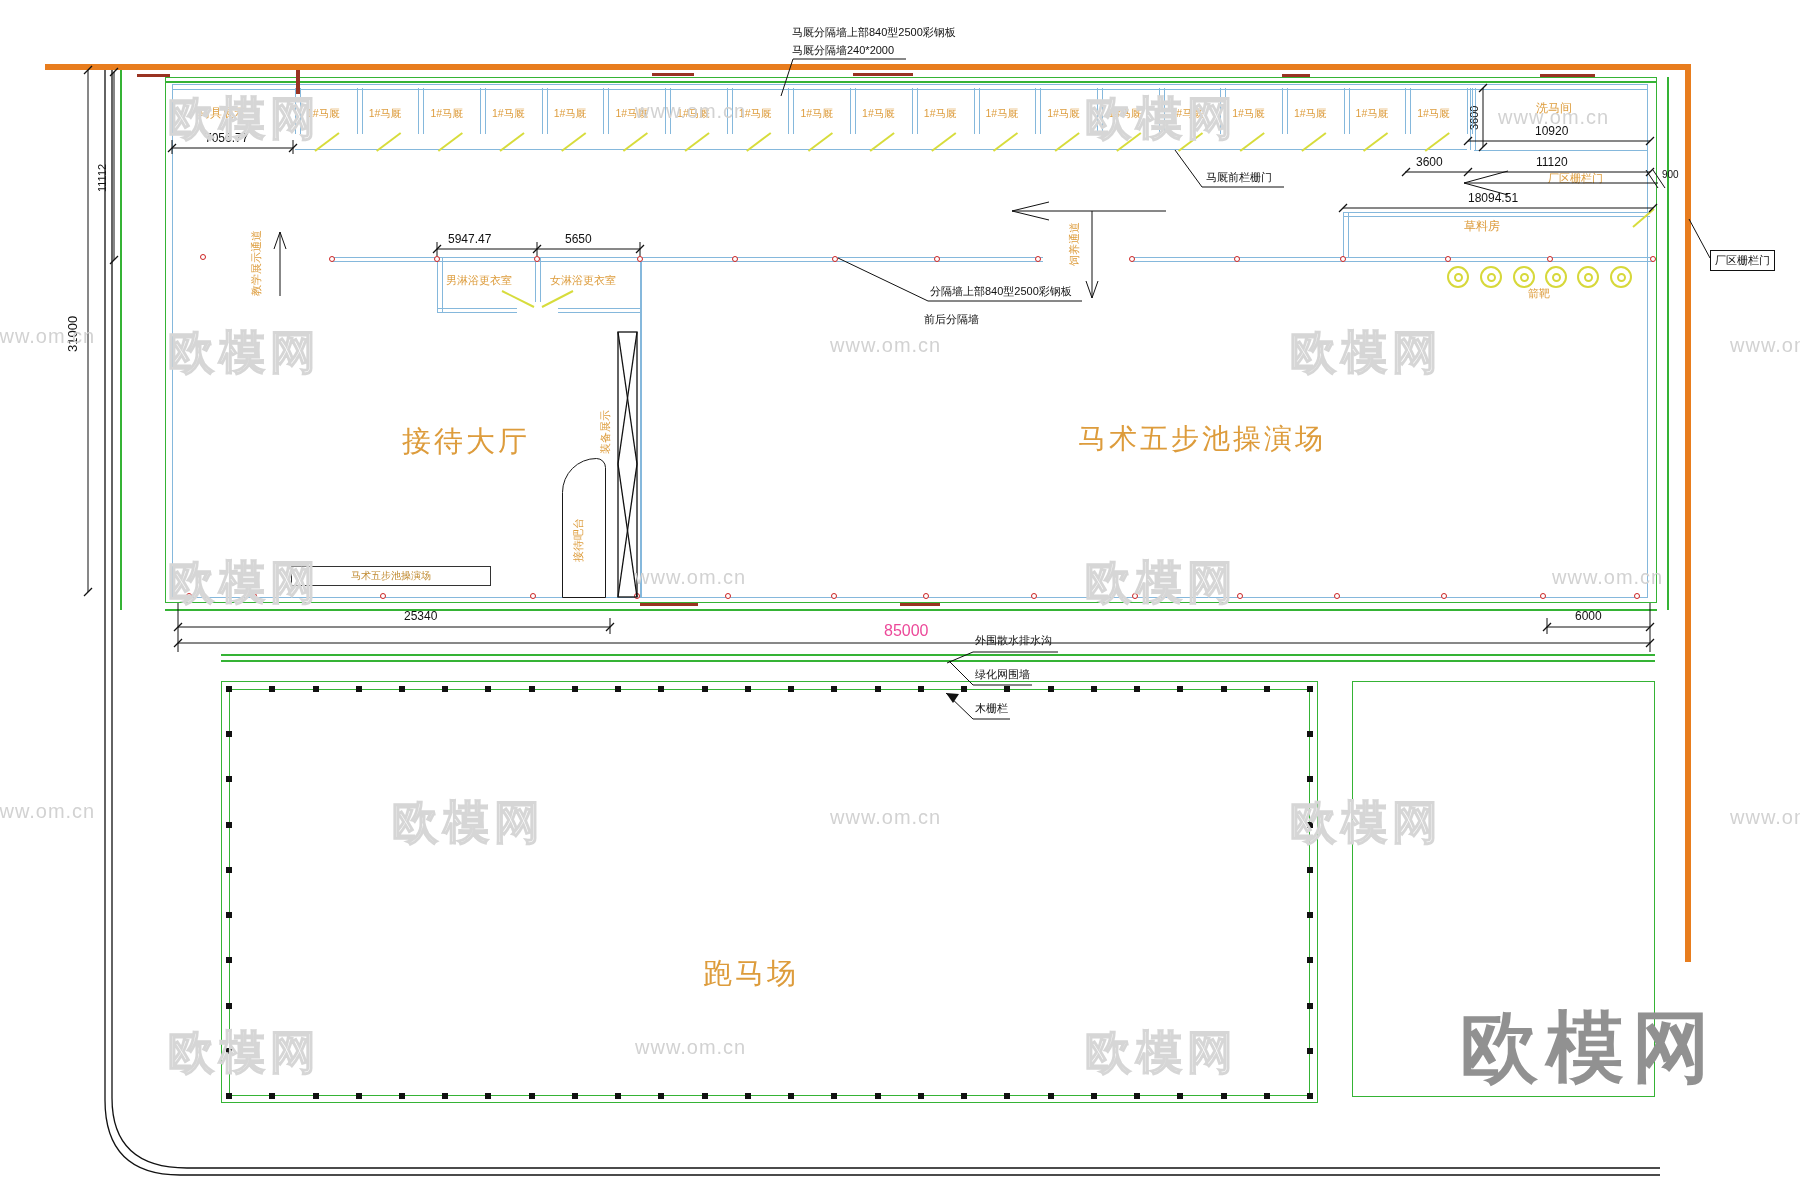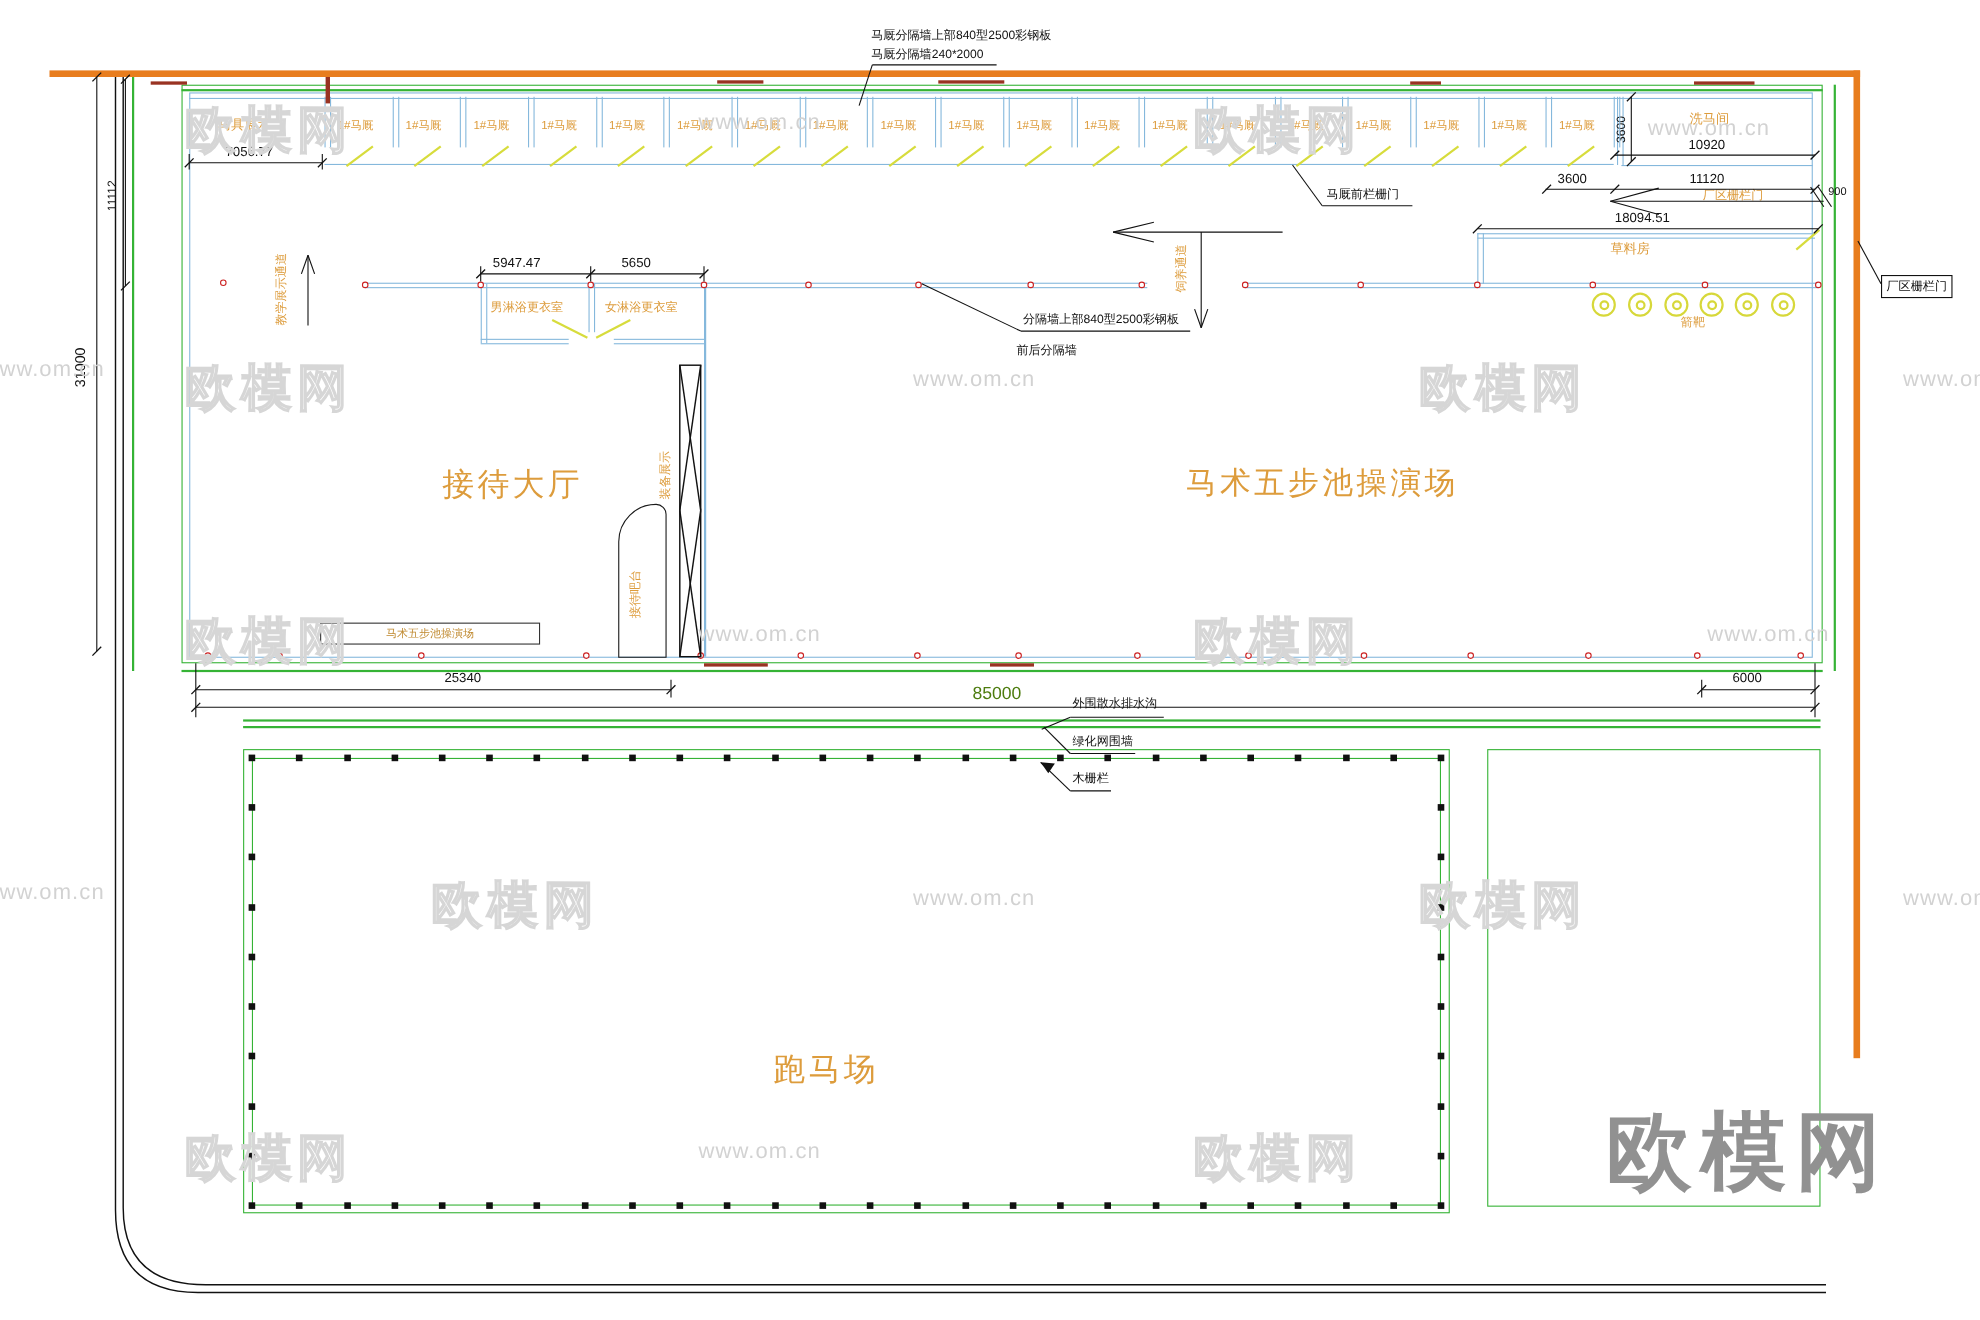--- a/index.html
+++ b/index.html
@@ -2,21 +2,21 @@
 <html><head>
 <meta charset="utf-8">
 <style>
   html,body{margin:0;padding:0;background:#fff}
   #canvas{position:relative;width:1800px;height:1200px;background:#fff;overflow:hidden;
           font-family:"Liberation Sans","DejaVu Sans",sans-serif}
   .abs{position:absolute}
   .lbl{position:absolute;white-space:nowrap;line-height:1.1}
   .o{color:#dd9c3c}
   .dim{color:#111;font-size:12px}
-  .dim-big{color:#4d7c0f;font-size:16px}
+  .dim-big{color:#ec4899;font-size:16px}
   .ann{color:#111;font-size:11px}
   .big{font-size:29px;color:#dd9c3c;letter-spacing:3px}
   .rot{transform:rotate(-90deg);transform-origin:left top}
   .hline,.vline{position:absolute}
   .blue{background:#85b8dc}
   .green{background:#35b335}
   .wall2{position:absolute;border-left:1.4px solid #85b8dc;border-right:1.4px solid #85b8dc;width:4px}
   .rdot{position:absolute;width:6px;height:6px;border:1.6px solid #cc2222;border-radius:50%;
         background:#fff;box-sizing:border-box}
   .post{position:absolute;width:6px;height:6px;background:#111}

